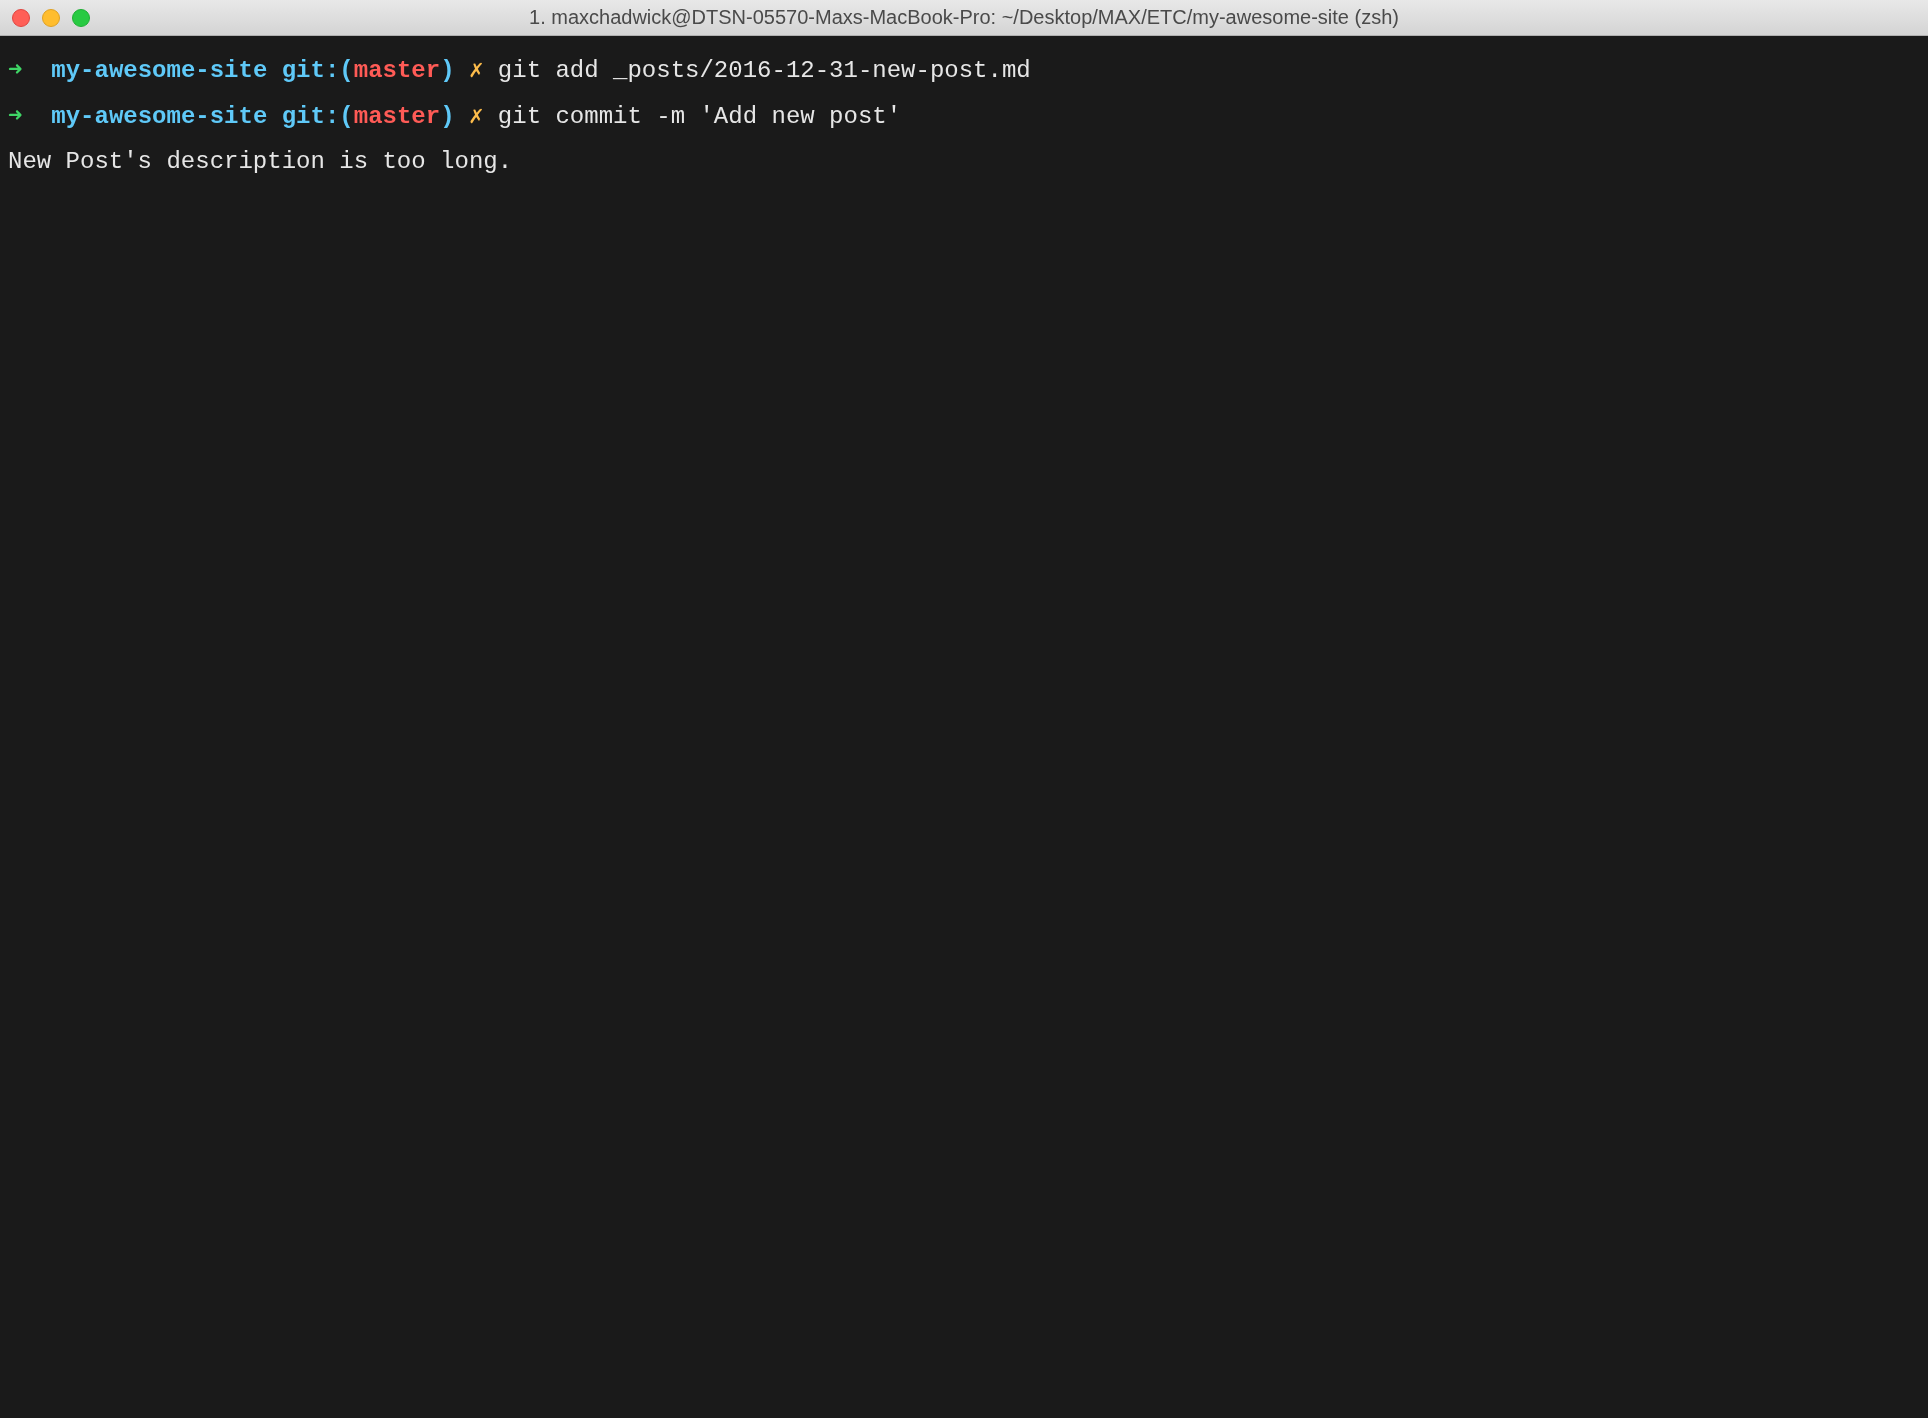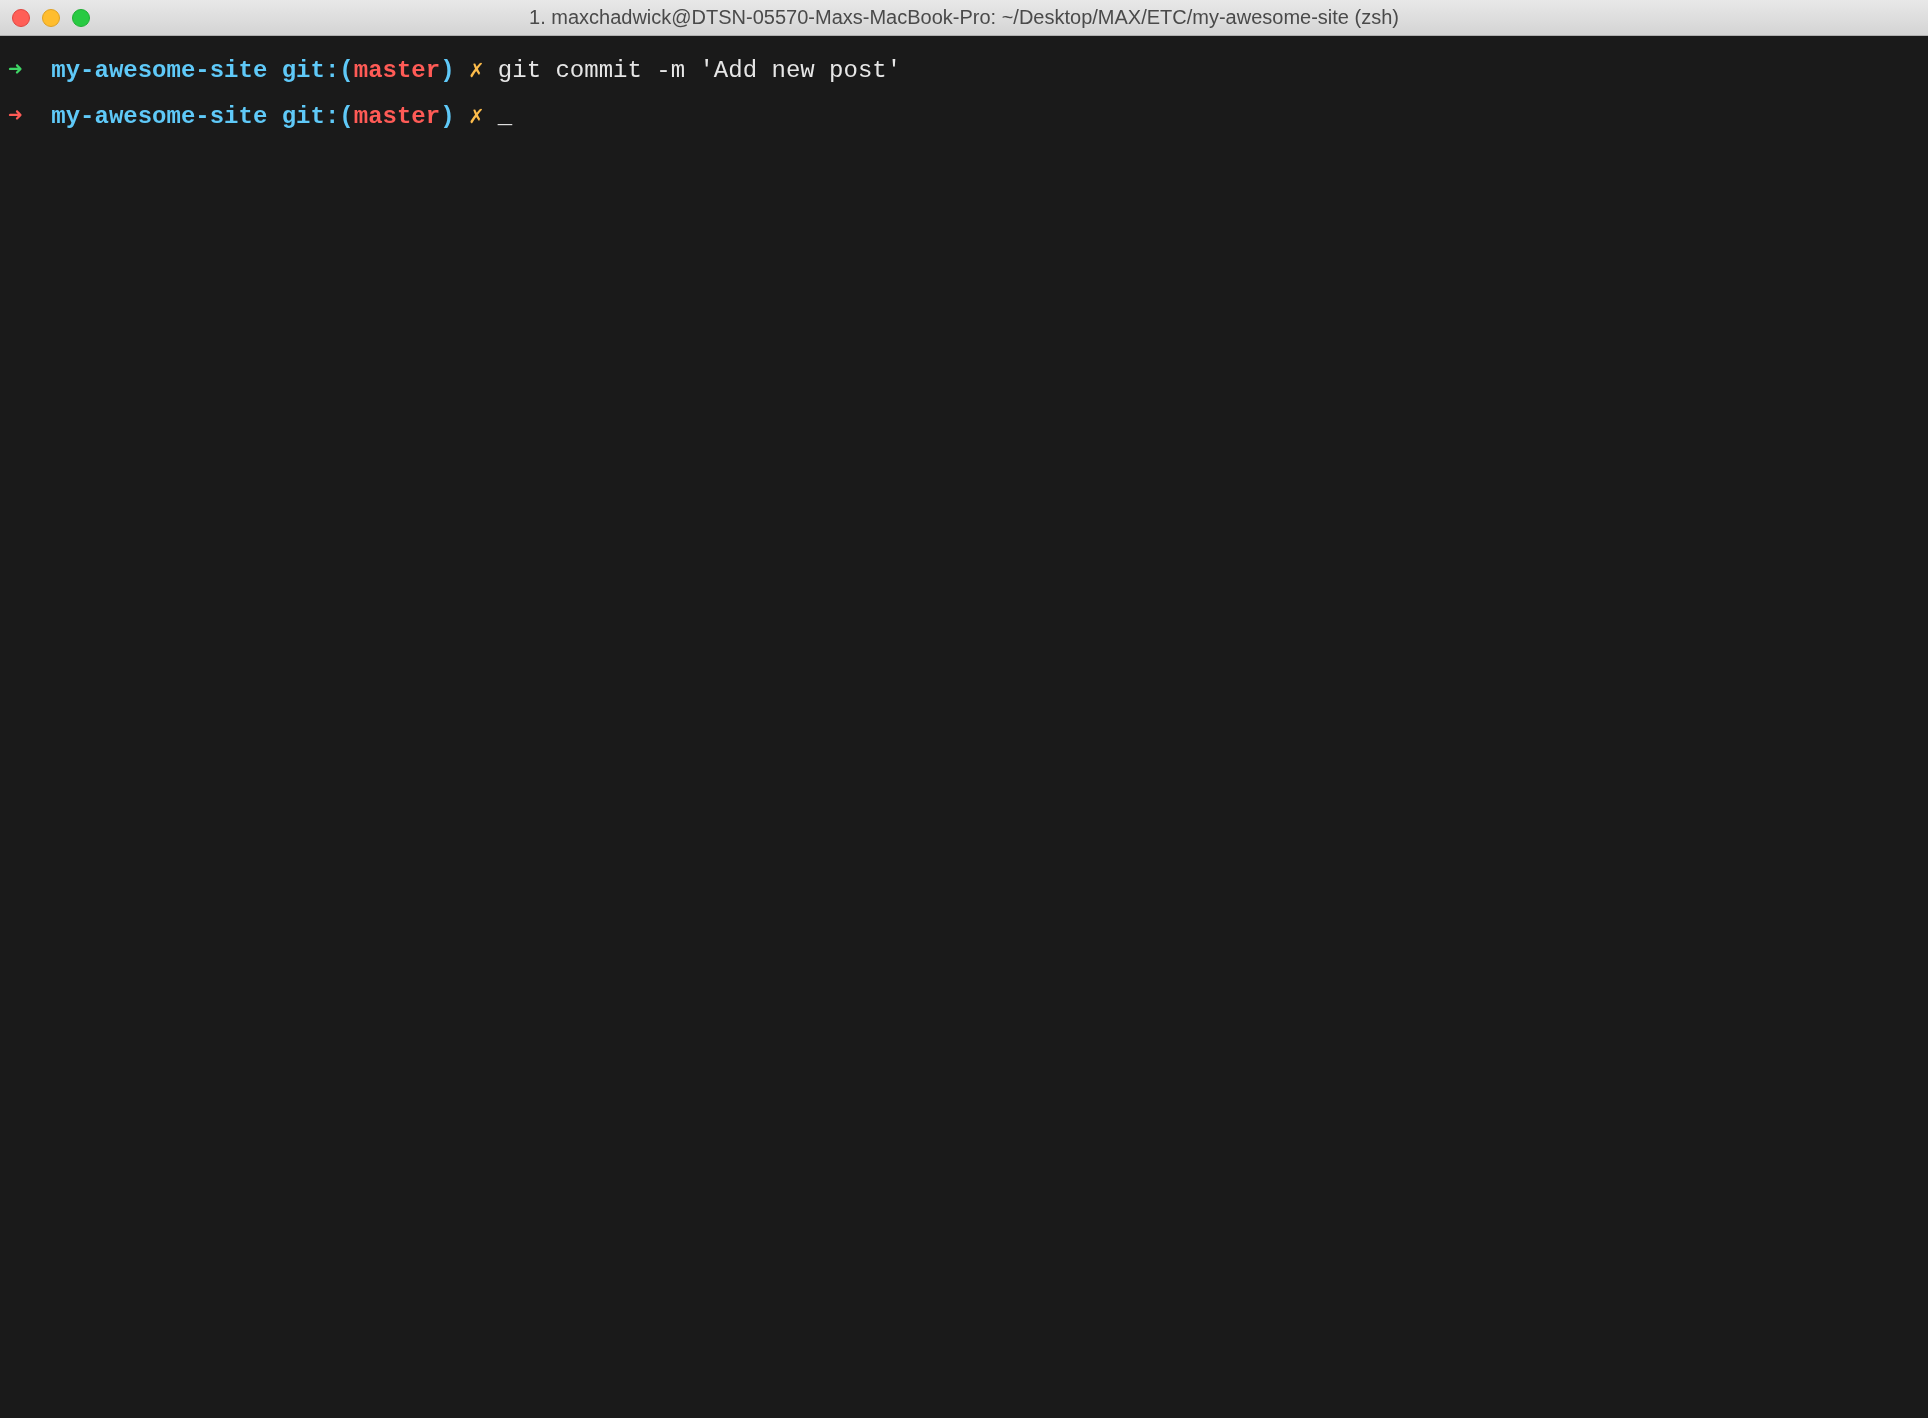--- a/index.html
+++ b/index.html
@@ -111,15 +111,16 @@
 <div class="titlebar">
   <div class="traffic-lights">
     <div class="traffic-light red"></div>
     <div class="traffic-light yellow"></div>
     <div class="traffic-light green"></div>
   </div>
   <div class="title-text">1. maxchadwick@DTSN-05570-Maxs-MacBook-Pro: ~/Desktop/MAX/ETC/my-awesome-site (zsh)</div>
 </div>
 
 <div class="terminal-body">
+  <div class="line"><span class="arrow-green">➜</span>  <span class="dir-name">my-awesome-site</span> <span class="git-label">git:</span><span class="paren">(</span><span class="branch">master</span><span class="paren">)</span> <span class="dirty">✗</span> <span class="cmd">git add _posts/2016-12-31-new-post.md</span></div>
   <div class="line"><span class="arrow-green">➜</span>  <span class="dir-name">my-awesome-site</span> <span class="git-label">git:</span><span class="paren">(</span><span class="branch">master</span><span class="paren">)</span> <span class="dirty">✗</span> <span class="cmd">git commit -m 'Add new post'</span></div>
-  <div class="line"><span class="arrow-red">➜</span>  <span class="dir-name">my-awesome-site</span> <span class="git-label">git:</span><span class="paren">(</span><span class="branch">master</span><span class="paren">)</span> <span class="dirty">✗</span> <span class="cursor">_</span></div>
+  <div class="line output">New Post's description is too long.</div>
 </div>
 
 </body></html>

